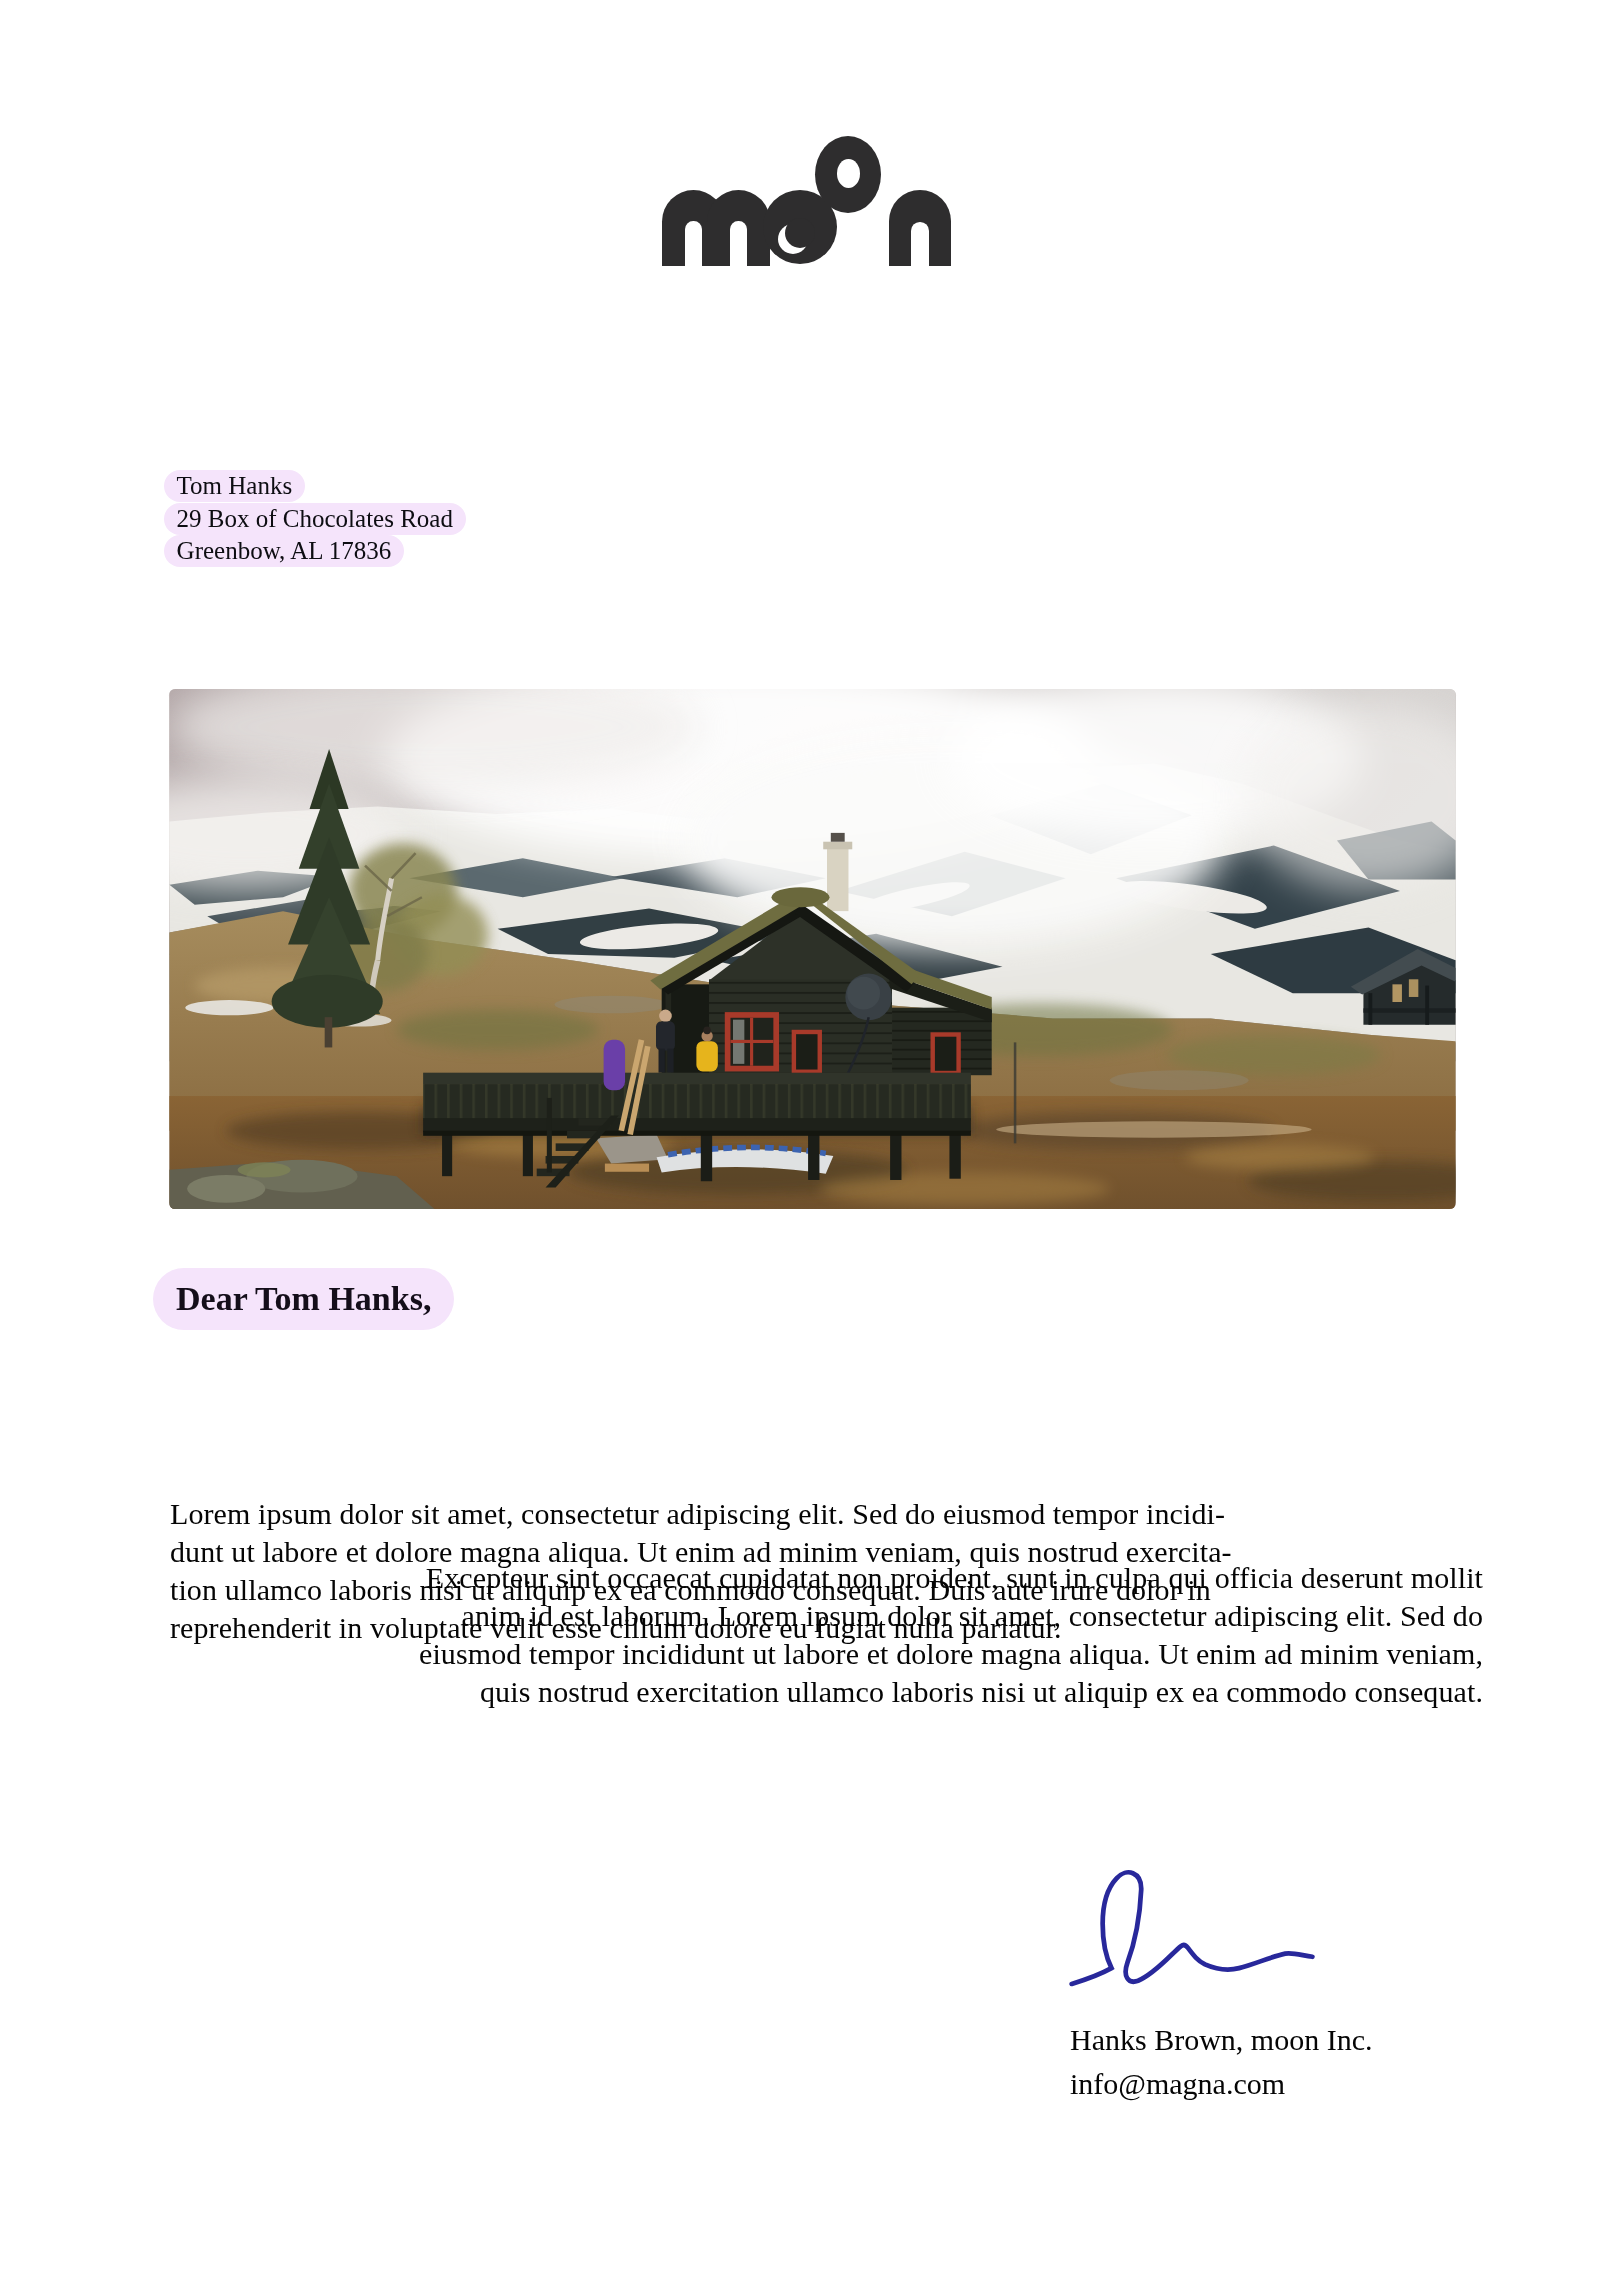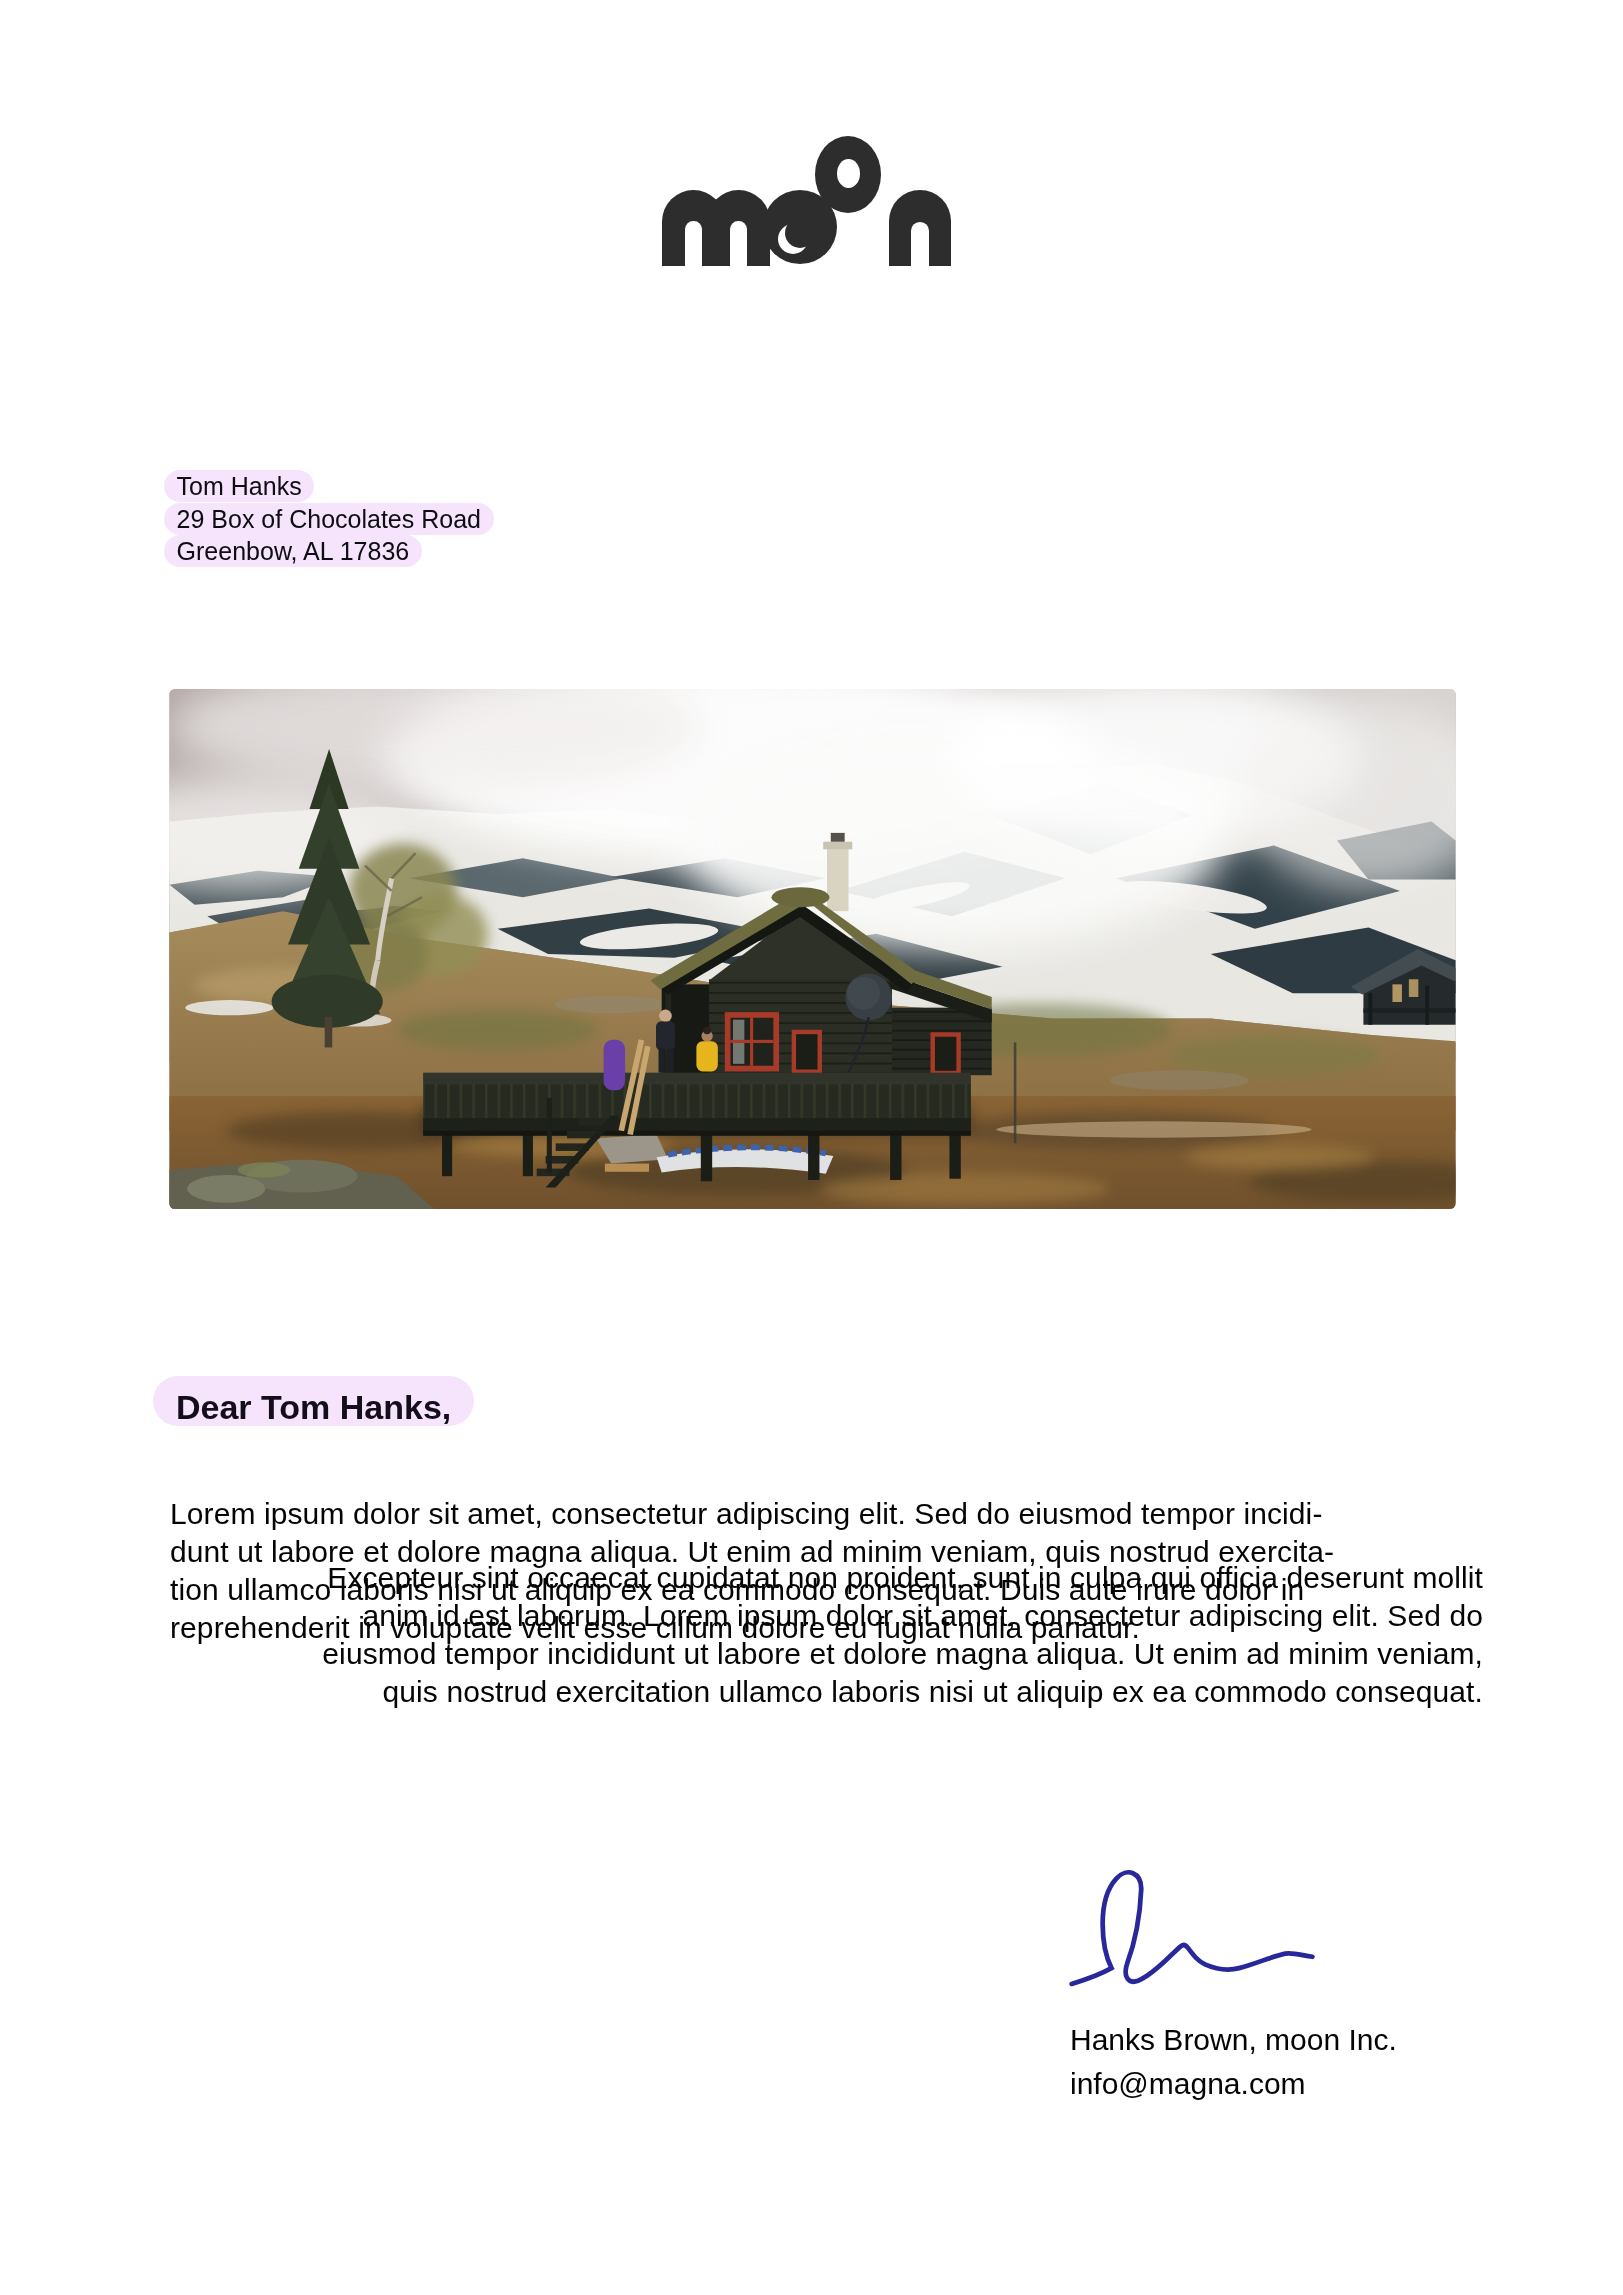--- a/index.html
+++ b/index.html
@@ -1,18 +1,18 @@
 <!DOCTYPE html>
 <html style="font-size:10px"><head>
 <meta charset="utf-8">
 <style>
   html,body{margin:0;padding:0;background:#ffffff;}
   .page{
     position:relative;width:1624px;height:2295px;background:#ffffff;
-    font-family:Liberation Sans, sans-serif;color:#000;overflow:hidden;
+    font-family:Liberation Serif, serif;color:#000;overflow:hidden;
   }
   
   .logo{position:absolute;left:662px;top:136px;width:290px;height:129px;}
   .logo *{position:absolute;}
   .ink{background:#2e2d2e;}
   .arch{width:63px;height:76px;border-radius:32px 32px 0 0;}
   .arch .slot{left:23.4px;bottom:0;width:16.4px;height:45px;background:#fff;border-radius:8.2px 8.2px 0 0;}
   .lg-m{left:0;top:54px;width:109px;height:76px;}
   .m-a1{left:0;top:0;}
   .m-a2{left:45px;top:0;}
@@ -24,21 +24,21 @@
   .lg-n{left:227px;top:54px;width:62px;height:76px;border-radius:31px 31px 0 0;}
   .lg-n .slot{left:22px;bottom:0;width:17.7px;height:44px;background:#fff;border-radius:8.8px 8.8px 0 0;}
   
   .address{position:absolute;left:164px;top:470px;font-size:25px;color:#0d0d12;}
   .addr-line{display:block;height:32px;margin-bottom:0.6px;}
   .pill{display:inline-block;background:#f5e4fb;line-height:32px;padding:0 12.6px;border-radius:16.4px;white-space:nowrap;}
   
   .photo{position:absolute;left:169px;top:689px;width:1287px;height:520px;border-radius:6.3px;overflow:hidden;background:#cfc9c7;}
   
   .greeting{
-    position:absolute;left:153px;top:1376px;height:50px;line-height:62px;
+    position:absolute;left:153px;top:1268px;height:62px;line-height:62px;
     padding:0 23px;background:#f5e4fb;border-radius:31px;
     font-size:34px;font-weight:bold;color:#140e1a;white-space:nowrap;
   }
   
   .para{position:absolute;left:170px;width:1313px;font-size:30px;line-height:38px;
         color:#050505;white-space:pre-line;letter-spacing:0.1px;}
   .p1{top:1453px;margin-top:42px;}
   .p2{top:1559px;text-align:right;}
   
   .sig-svg{position:absolute;left:1042px;top:1862px;width:278px;height:139px;}

